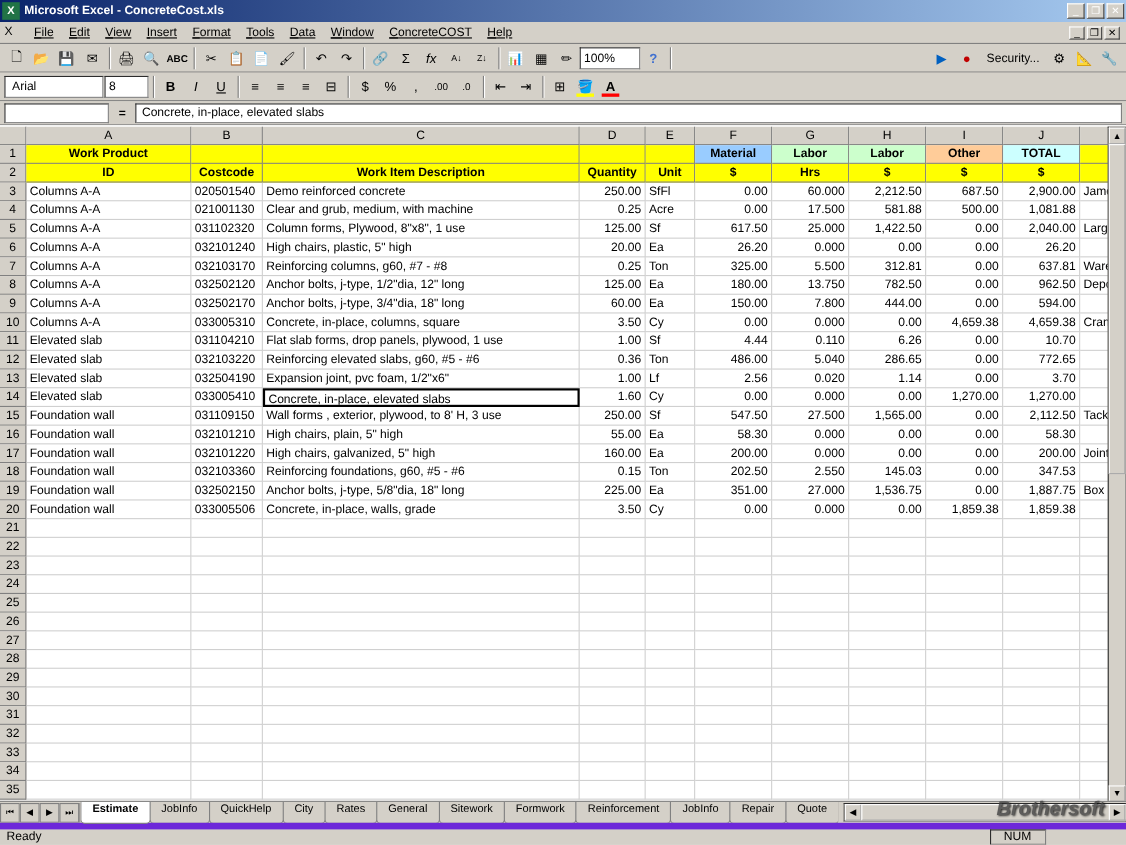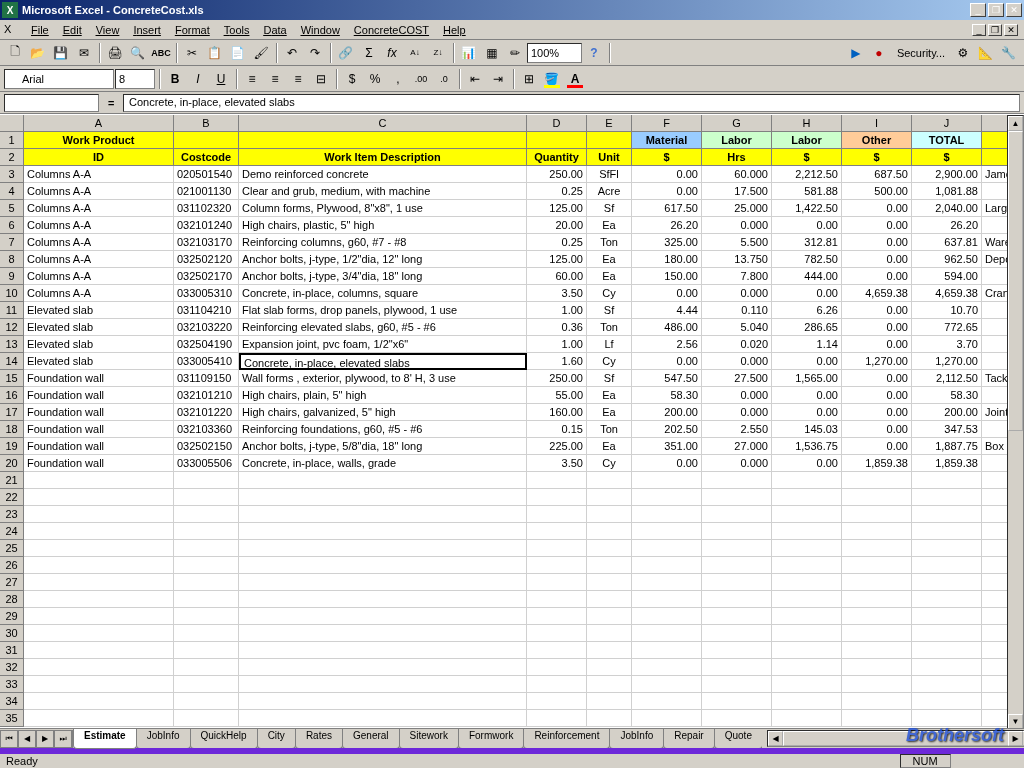--- a/index.html
+++ b/index.html
@@ -11,33 +11,33 @@
 .winbtn { width: 16px; height: 14px; background: #d4d0c8; border: 1px solid #fff; border-right-color: #404040; border-bottom-color: #404040; display: flex; align-items: center; justify-content: center; font-size: 9px; cursor: pointer; }
 .menubar { background: #d4d0c8; height: 20px; display: flex; align-items: center; padding: 0 4px; border-bottom: 1px solid #808080; }
 .menubar .mi { padding: 2px 7px; cursor: pointer; text-decoration: underline; }
 .menubar .mi u { text-decoration: underline; }
 .menubar .spacer { flex: 1; }
 .menubar .wb { display: flex; gap: 2px; margin-right: 2px; }
 .menubar .wb .winbtn { width: 14px; height: 12px; }
 .toolbar { background: #d4d0c8; height: 26px; display: flex; align-items: center; padding: 2px 4px; border-bottom: 1px solid #808080; gap: 1px; }
 .tbtn { width: 22px; height: 22px; border: 1px solid transparent; display: flex; align-items: center; justify-content: center; cursor: pointer; font-size: 12px; }
 .tsep { width: 1px; height: 20px; background: #808080; margin: 0 3px; box-shadow: 1px 0 0 #fff; }
-.font-sel { width: 110px; height: 20px; background: #fff; border: 1px inset #808080; padding: 1px 17px; font-size: 11px; }
+.font-sel { width: 90px; height: 20px; background: #fff; border: 1px inset #808080; padding: 1px 6px; font-size: 11px; }
 .size-sel { width: 40px; height: 20px; background: #fff; border: 1px inset #808080; padding: 1px 3px; font-size: 11px; }
 .zoom-sel { width: 55px; height: 20px; background: #fff; border: 1px inset #808080; padding: 1px 3px; font-size: 11px; }
 .formulabar { background: #d4d0c8; height: 22px; display: flex; align-items: center; padding: 2px 4px; border-bottom: 1px solid #808080; gap: 4px; }
 .namebox { width: 95px; height: 18px; background: #fff; border: 1px inset #808080; padding: 1px 3px; }
 .fx { width: 16px; text-align: center; font-style: italic; font-weight: bold; }
 .formula-input { flex: 1; height: 18px; background: #fff; border: 1px inset #808080; padding: 1px 5px; }
 .grid-wrap { position: relative; height: 616px; background: #fff; overflow: hidden; border-top: 1px solid #fff; }
 .grid { display: grid; grid-template-columns: 24px 150px 65px 288px 60px 45px 70px 70px 70px 70px 70px 70px; font-size: 11px; }
 .colhdr, .rowhdr, .corner { background: #d4d0c8; border-right: 1px solid #808080; border-bottom: 1px solid #808080; text-align: center; height: 17px; line-height: 17px; font-weight: normal; cursor: pointer; }
 .cell { border-right: 1px solid #d0d0d0; border-bottom: 1px solid #d0d0d0; height: 17px; line-height: 17px; padding: 0 3px; overflow: hidden; white-space: nowrap; text-align: left; }
 .cell.r { text-align: right; }
-.cell.c { text-align: center; }
+.cell.c { text-align: left; }
 .hdr1 { background: #ffff00; font-weight: bold; text-align: center; border-right: 1px solid #808080; border-bottom: 1px solid #808080; }
 .hdr2 { background: #ffff00; font-weight: bold; text-align: center; border-right: 1px solid #808080; border-bottom: 1px solid #808080; }
 .hdr1.teal { background: #99ccff; }
 .hdr1.green { background: #ccffcc; }
 .hdr1.orange { background: #ffcc99; }
 .hdr1.tot { background: #ccffff; }
 .selected { border: 2px solid #000 !important; position: relative; z-index: 2; }
 .sheet-nav { position: absolute; bottom: 20px; left: 0; right: 0; height: 20px; background: #d4d0c8; display: flex; align-items: center; border-top: 1px solid #808080; }
 .navbtns { display: flex; border-right: 1px solid #808080; }
 .navbtn { width: 18px; height: 18px; border: 1px solid #808080; background: #d4d0c8; display: flex; align-items: center; justify-content: center; font-size: 8px; cursor: pointer; }
@@ -47,21 +47,21 @@
 .hscroll { flex: 1; height: 17px; background: #d4d0c8; border: 1px inset #808080; margin-left: 5px; position: relative; }
 .hscroll .thumb { position: absolute; left: 15px; top: 0; width: 400px; height: 100%; background: #d4d0c8; border: 1px outset #fff; }
 .hscroll .arr { position: absolute; top: 0; width: 15px; height: 100%; background: #d4d0c8; border: 1px outset #fff; display: flex; align-items: center; justify-content: center; font-size: 8px; cursor: pointer; }
 .statusbar { position: absolute; bottom: 0; left: 0; right: 0; height: 20px; background: #d4d0c8; border-top: 6px solid #6d28d9; display: flex; align-items: center; padding: 0 6px; font-size: 11px; }
 .statusbar .status-text { flex: 1; }
 .statusbar .indi { border: 1px inset #808080; padding: 0 12px; margin-left: 12px; }
 .vscroll { position: absolute; right: 0; top: 0; bottom: 0; width: 17px; background: #d4d0c8; border: 1px inset #808080; }
 .vscroll .arr { position: absolute; left: 0; width: 100%; height: 15px; background: #d4d0c8; border: 1px outset #fff; display: flex; align-items: center; justify-content: center; font-size: 8px; cursor: pointer; }
 .vscroll .thumb { position: absolute; left: 0; top: 15px; width: 100%; height: 300px; background: #d4d0c8; border: 1px outset #fff; }
 .sec-text { padding: 0 6px; cursor: pointer; }
-.watermark { position: absolute; bottom: 22px; right: 20px; font-size: 18px; color: #1d4ed8; font-style: italic; font-weight: bold; text-shadow: 1px 1px 2px #000; opacity: 0.8; pointer-events: none; }
+.watermark { position: absolute; bottom: 22px; right: 20px; font-size: 18px; color: #404040; font-style: italic; font-weight: bold; text-shadow: 1px 1px 2px #000; opacity: 0.8; pointer-events: none; }
 </style>
 </head>
 <body>
 
 <div class="titlebar">
   <span class="app-icon">X</span>
   <span class="title">Microsoft Excel - ConcreteCost.xls</span>
   <div class="winbtns">
     <div class="winbtn">_</div>
     <div class="winbtn">❐</div>

